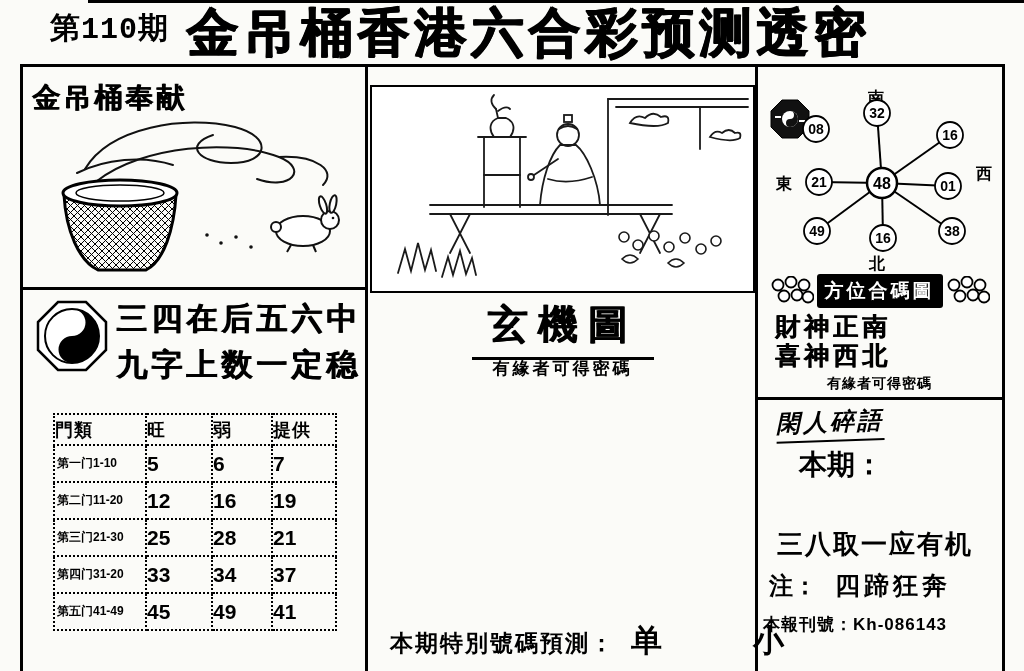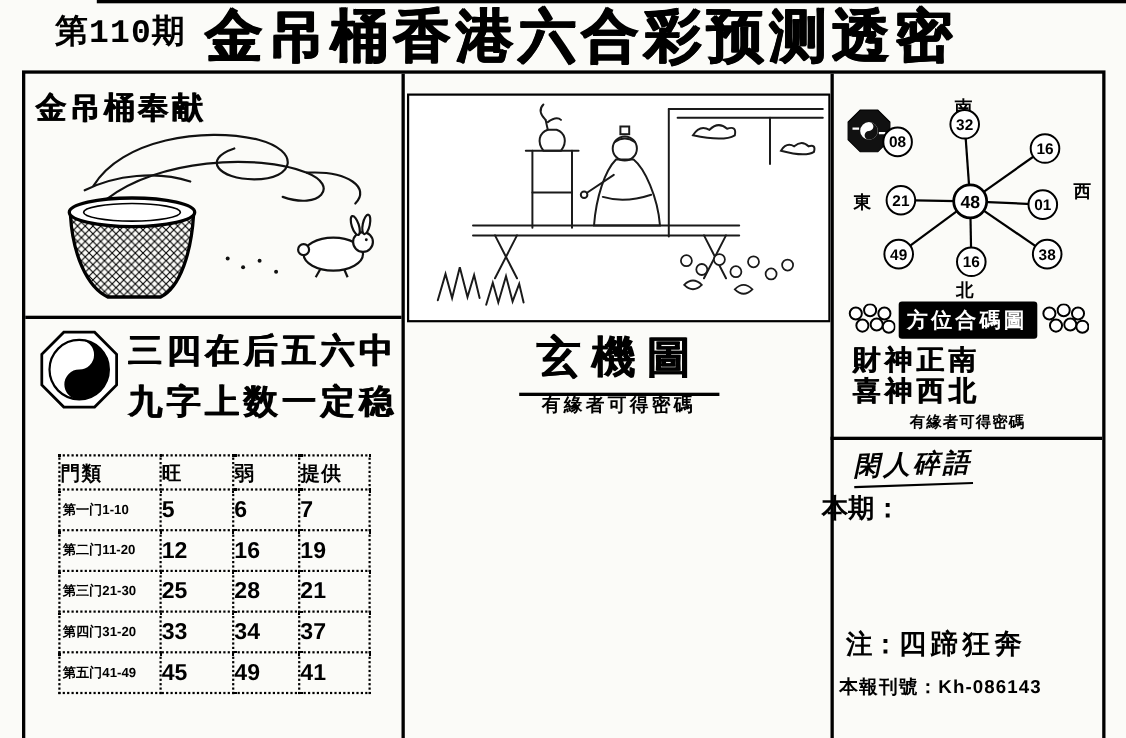--- a/index.html
+++ b/index.html
@@ -98,28 +98,28 @@
   }
   .god { position:absolute; left:752px; font-size:25px; font-weight:900; letter-spacing:4px;
          font-family:"Liberation Serif","DejaVu Serif",serif; text-shadow:0.8px 0 #000; }
   .god-1 { top:243px; }
   .god-2 { top:272px; }
   .ref-note { position:absolute; left:734px; top:308px; width:245px; text-align:center;
               font-size:14px; font-weight:bold; letter-spacing:1px; }
   .gossip { position:absolute; left:753px; top:339px; font-size:24px; font-weight:bold;
             font-style:italic; letter-spacing:3px; transform:rotate(-2deg);
             border-bottom:2px solid #000; padding-bottom:2px; }
-  .issue-label { position:absolute; left:724px; top:379px; font-size:24px; font-weight:900; }
+  .issue-label { position:absolute; left:776px; top:379px; font-size:28px; font-weight:900; }
   .hint { position:absolute; left:754px; font-size:26px; font-weight:900; letter-spacing:2px; white-space:nowrap;
           font-family:"Liberation Serif","DejaVu Serif",serif; }
   .hint-1 { top:410px; }
   .hint-2 { top:460px; }
   .note-row { position:absolute; left:746px; top:502px; display:flex; align-items:baseline; }
   .note-label { font-size:24px; font-weight:900; }
-  .note-text { font-size:25px; font-weight:900; letter-spacing:4px;
+  .note-text { font-size:25px; font-weight:900; margin-left:18px; letter-spacing:4px;
                font-family:Liberation Mono, monospace; }
   .pub-no { position:absolute; left:740px; top:546px; font-size:17px; font-weight:900; letter-spacing:1px; }
 </style>
 </head>
 <body>
 
 <div class="page">
   <div class="top-edge"></div>
 
   <div class="issue">第110期</div>
@@ -265,20 +265,24 @@
           <path d="M250,172 q8,-8 16,0 q-8,8 -16,0 Z"></path>
           <path d="M296,176 q8,-8 16,0 q-8,8 -16,0 Z"></path>
         </g>
       </svg>
     </div>
     <div class="mystery-title">
       <span>玄機圖</span>
     </div>
     <div class="mystery-caption">有緣者可得密碼</div>
 
+    <div class="prediction">
+      <span class="prediction-label">本期特別號碼預測：</span>
+      <span class="prediction-value">单　小</span>
+    </div>
 
     <svg class="compass" width="248" height="198" viewBox="0 0 248 198">
       <g transform="translate(36,42)">
         <polygon points="19,-8 19,8 8,19 -8,19 -19,8 -19,-8 -8,-19 8,-19" fill="#111" stroke="#000"></polygon>
         <circle r="8" fill="#fff"></circle>
         <path d="M0,-8 A8,8 0 0 1 0,8 A4,4 0 0 1 0,0 A4,4 0 0 0 0,-8 Z" fill="#111"></path>
         <line x1="-15" y1="-2" x2="-9" y2="-2" stroke="#fff" stroke-width="2"></line>
         <line x1="9" y1="2" x2="15" y2="2" stroke="#fff" stroke-width="2"></line>
       </g>
       <text class="dir" x="122" y="26">南</text>
@@ -339,19 +343,20 @@
         </g>
       </svg>
     </div>
 
     <div class="god god-2">喜神西北</div>
     <div class="god god-1">財神正南</div>
     <div class="ref-note">有緣者可得密碼</div>
 
     <div class="gossip">閑人碎語</div>
     <div class="issue-label">本期：</div>
+    <div class="hint hint-2">三八取一应有机</div>
     <div class="note-row">
       <span class="note-label">注：</span>
       <span class="note-text">四蹄狂奔</span>
     </div>
     <div class="pub-no">本報刊號：Kh-086143</div>
   </div>
 </div>
 
 </body></html>

